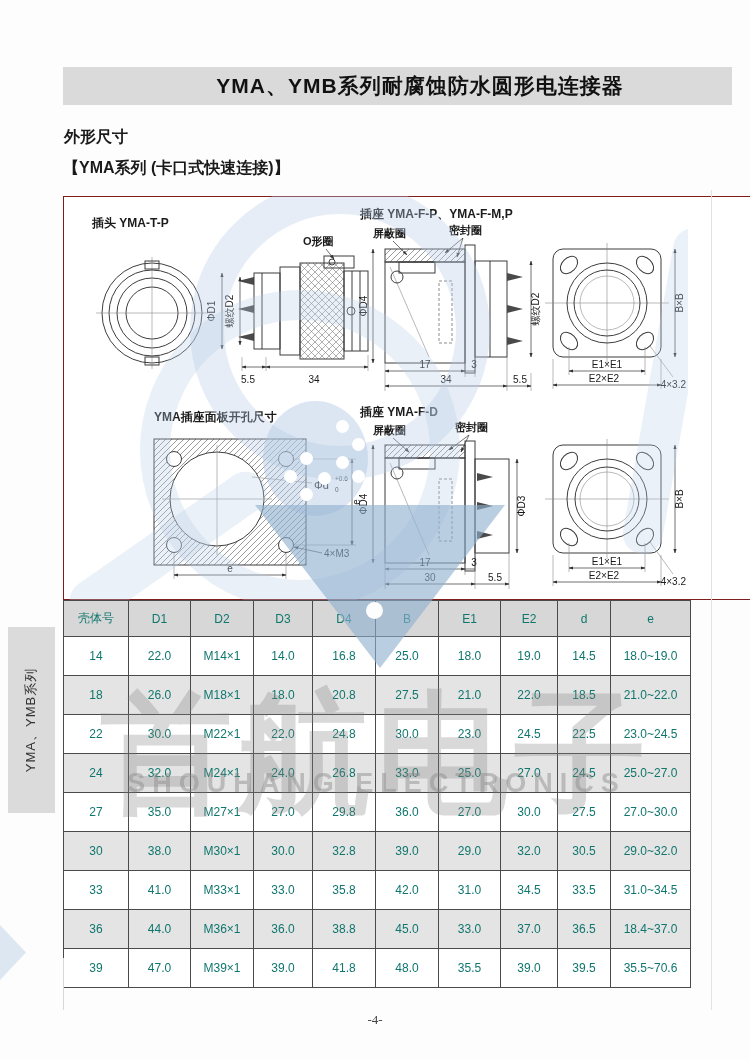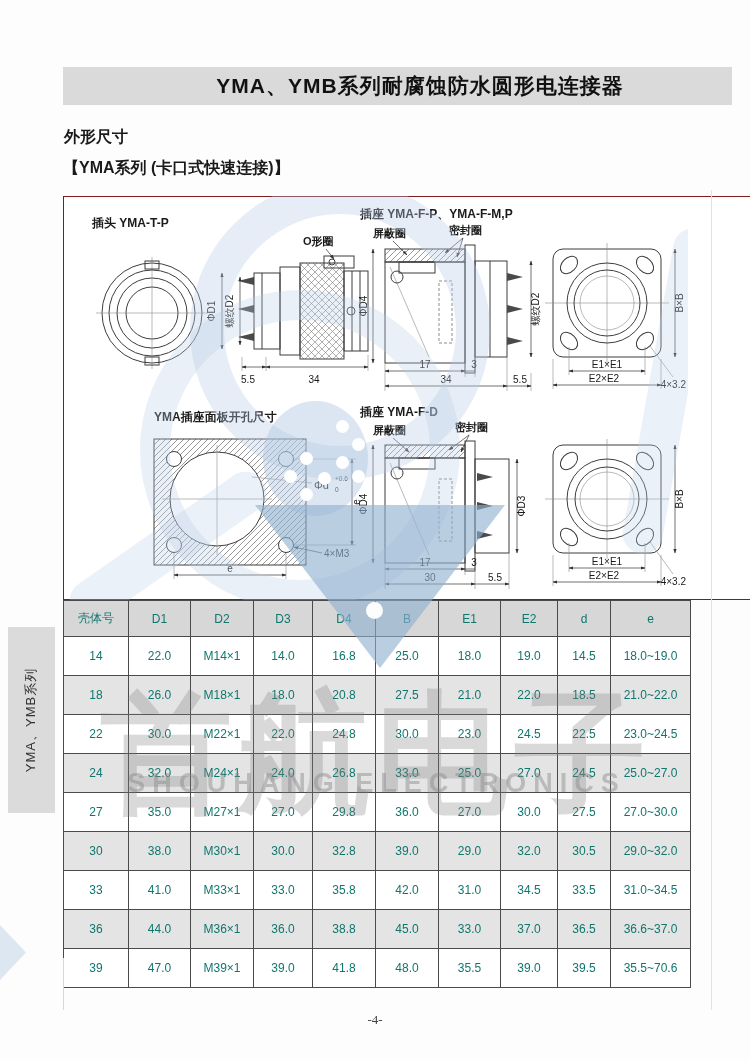--- a/index.html
+++ b/index.html
@@ -405,21 +405,21 @@
         <tr class="shade">
           <td>36</td>
           <td>44.0</td>
           <td>M36×1</td>
           <td>36.0</td>
           <td>38.8</td>
           <td>45.0</td>
           <td>33.0</td>
           <td>37.0</td>
           <td>36.5</td>
-          <td>36.6~37.0</td>
+          <td>18.4~37.0</td>
         </tr>
         <tr>
           <td>39</td>
           <td>47.0</td>
           <td>M39×1</td>
           <td>39.0</td>
           <td>41.8</td>
           <td>48.0</td>
           <td>35.5</td>
           <td>39.0</td>

